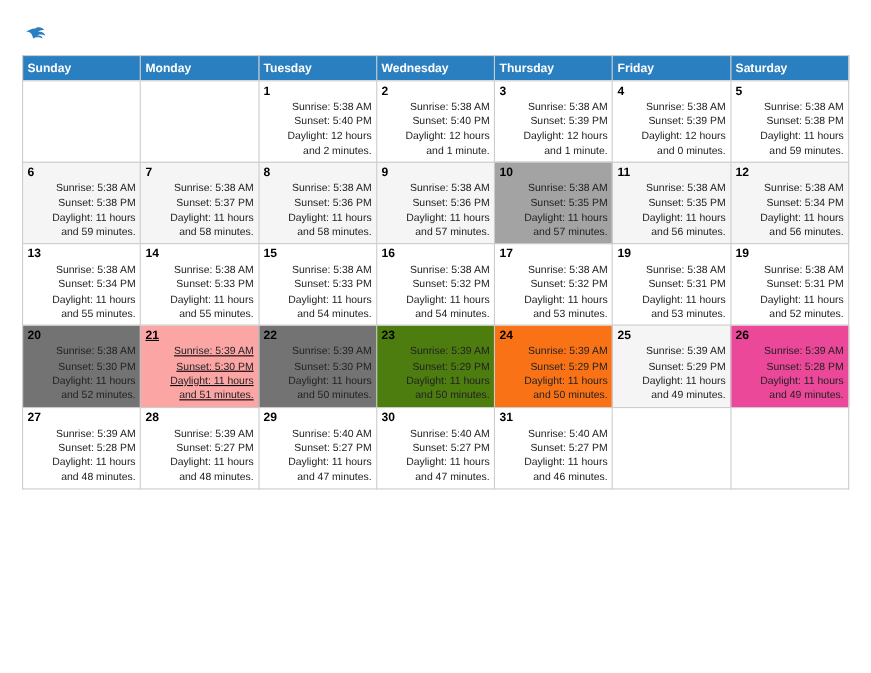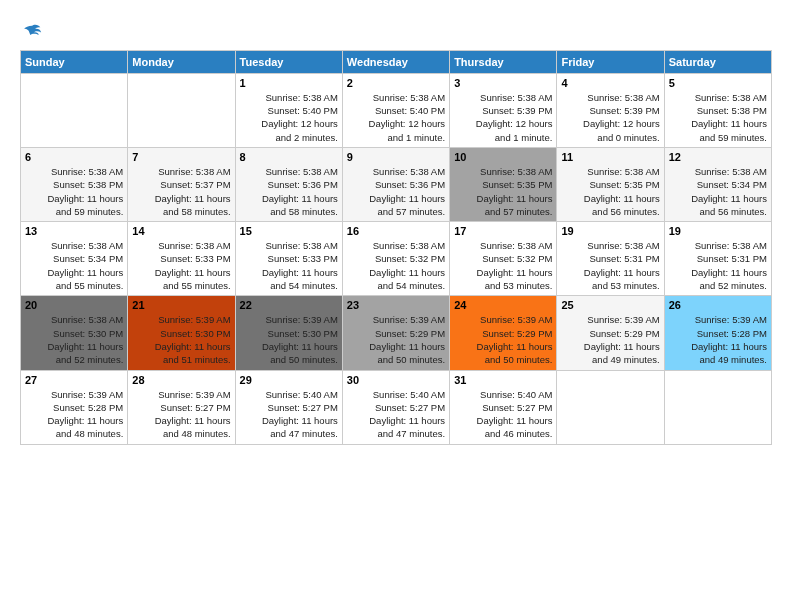--- a/index.html
+++ b/index.html
@@ -258,56 +258,56 @@
         </td>
       </tr>
       <tr style="background-color: rgb(245, 245, 245);">
         <td style="background-color: #737373;">
           <span class="day-num">20</span>
           <div class="day-info" style="white-space: pre-line;">Sunrise: 5:38 AM
 Sunset: 5:30 PM
 Daylight: 11 hours
 and 52 minutes.</div>
         </td>
-        <td style="background-color: #c2410c;">
+        <td style="background-color: #fca5a5; text-decoration: underline;">
           <span class="day-num">21</span>
           <div class="day-info" style="white-space: pre-line;">Sunrise: 5:39 AM
 Sunset: 5:30 PM
 Daylight: 11 hours
 and 51 minutes.</div>
         </td>
         <td style="background-color: #737373;">
           <span class="day-num">22</span>
           <div class="day-info" style="white-space: pre-line;">Sunrise: 5:39 AM
 Sunset: 5:30 PM
 Daylight: 11 hours
 and 50 minutes.</div>
         </td>
-        <td style="background-color: #a3a3a3; margin-left: 32px;">
+        <td style="background-color: #4d7c0f; margin-left: 32px;">
           <span class="day-num">23</span>
           <div class="day-info" style="white-space: pre-line;">Sunrise: 5:39 AM
 Sunset: 5:29 PM
 Daylight: 11 hours
 and 50 minutes.</div>
         </td>
         <td style="background-color: #f97316;">
           <span class="day-num">24</span>
           <div class="day-info" style="white-space: pre-line;">Sunrise: 5:39 AM
 Sunset: 5:29 PM
 Daylight: 11 hours
 and 50 minutes.</div>
         </td>
         <td style="background-color: rgb(245, 245, 245);">
           <span class="day-num">25</span>
           <div class="day-info" style="white-space: pre-line;">Sunrise: 5:39 AM
 Sunset: 5:29 PM
 Daylight: 11 hours
 and 49 minutes.</div>
         </td>
-        <td style="background-color: #7dd3fc;">
+        <td style="background-color: #ec4899;">
           <span class="day-num">26</span>
           <div class="day-info" style="white-space: pre-line;">Sunrise: 5:39 AM
 Sunset: 5:28 PM
 Daylight: 11 hours
 and 49 minutes.</div>
         </td>
       </tr>
       <tr>
         <td>
           <span class="day-num">27</span>

